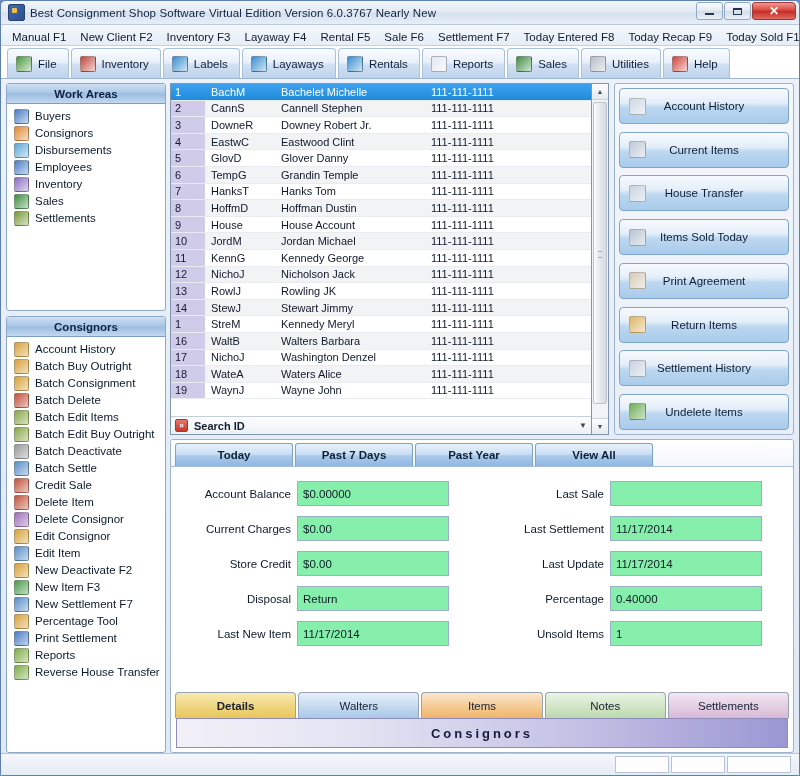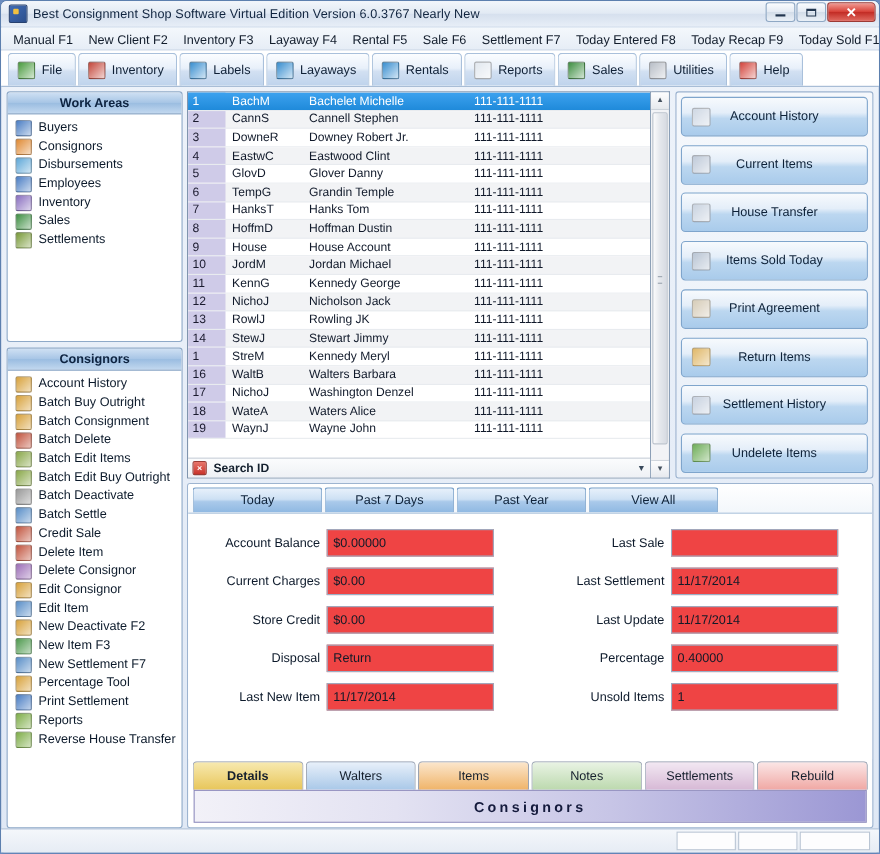--- a/index.html
+++ b/index.html
@@ -199,38 +199,38 @@
   .filtertabs{
     flex:0 0 26px;height:26px;display:flex;align-items:stretch;
     padding:3px 0 0 4px;box-sizing:border-box;
     background:linear-gradient(180deg,#ffffff 0%,#f3f7fb 100%);
   }
   .ftab{
     min-width:88px;display:flex;align-items:center;justify-content:center;
     background:linear-gradient(180deg,#e8f1fb 0%,#cde0f4 45%,#a9c9ea 55%,#8fb8e2 100%);
     border:1px solid #7ca3cb;border-bottom:none;border-radius:3px 3px 0 0;
     margin-right:2px;padding:0 14px;
-    font-size:11.5px;font-weight:normal;color:#0d2138;white-space:nowrap;cursor:default;
+    font-size:11.5px;font-weight:bold;color:#0d2138;white-space:nowrap;cursor:default;
   }
   .formarea{
     flex:1 1 auto;display:flex;min-height:0;
     background:#fff;border-top:1px solid #a9c0db;
     padding:10px 0 4px 0;box-sizing:border-box;
   }
   .fcol{flex:1 1 50%;display:flex;flex-direction:column;justify-content:flex-start;gap:10px;padding-top:4px;}
   .frow{display:flex;align-items:center;}
   .flabel{
     flex:0 0 auto;text-align:right;font-size:11.5px;font-weight:normal;color:#0d1a2b;
     padding-right:6px;white-space:nowrap;
   }
   .fcol.left .flabel{width:120px;}
   .fcol.right .flabel{width:122px;}
   .finput{
     flex:0 0 152px;height:25px;box-sizing:border-box;
-    border:1px solid #9ab0c6;background:#ef4444;
+    border:1px solid #9ab0c6;background:#86efac;
     font-size:11.5px;color:#101a28;
     display:flex;align-items:center;padding:0 5px;
   }
 
   
   .bottomtabs{
     flex:0 0 28px;height:28px;display:flex;align-items:stretch;
     padding:2px 4px 0 4px;box-sizing:border-box;gap:2px;
   }
   .btab{
@@ -674,21 +674,20 @@
                 <div class="finput">1</div>
               </div>
             </div>
         </div>
         <div class="bottomtabs" id="bottomtabs">
             <div class="btab active" style="background: linear-gradient(rgb(247, 233, 176) 0%, rgb(232, 198, 90) 100%);">Details</div>
             <div class="btab" style="background: linear-gradient(rgb(232, 240, 250) 0%, rgb(169, 200, 232) 100%);">Walters</div>
             <div class="btab" style="background: linear-gradient(rgb(251, 230, 204) 0%, rgb(240, 180, 105) 100%);">Items</div>
             <div class="btab" style="background: linear-gradient(rgb(233, 243, 228) 0%, rgb(188, 217, 174) 100%);">Notes</div>
             <div class="btab" style="background: linear-gradient(rgb(242, 232, 242) 0%, rgb(215, 185, 214) 100%);">Settlements</div>
-            <div class="btab" style="background: linear-gradient(rgb(251, 230, 230) 0%, rgb(240, 168, 164) 100%);">Rebuild</div>
           </div>
         <div class="contentpad">
           <div class="footerbar">Consignors</div>
         </div>
       </div>
 
     </div>
   </div>
 
   <div class="statusbar">

